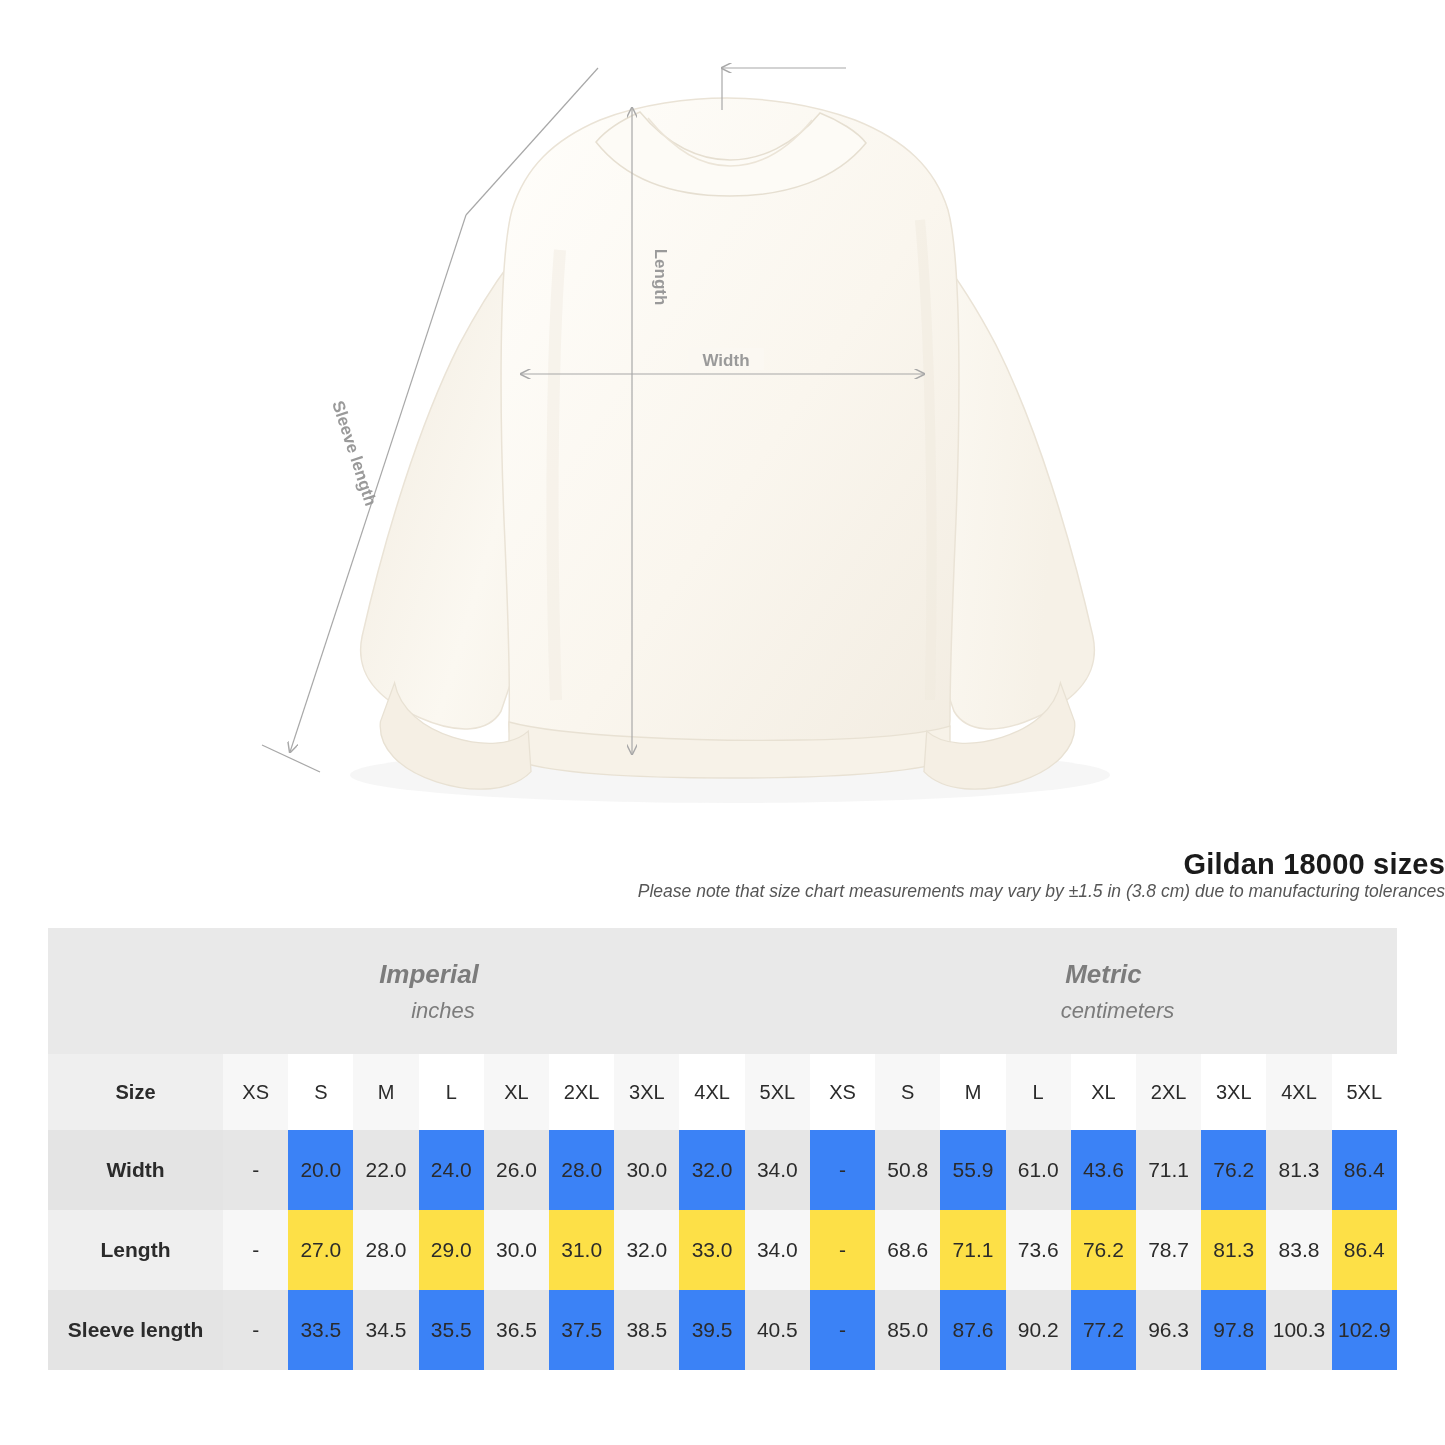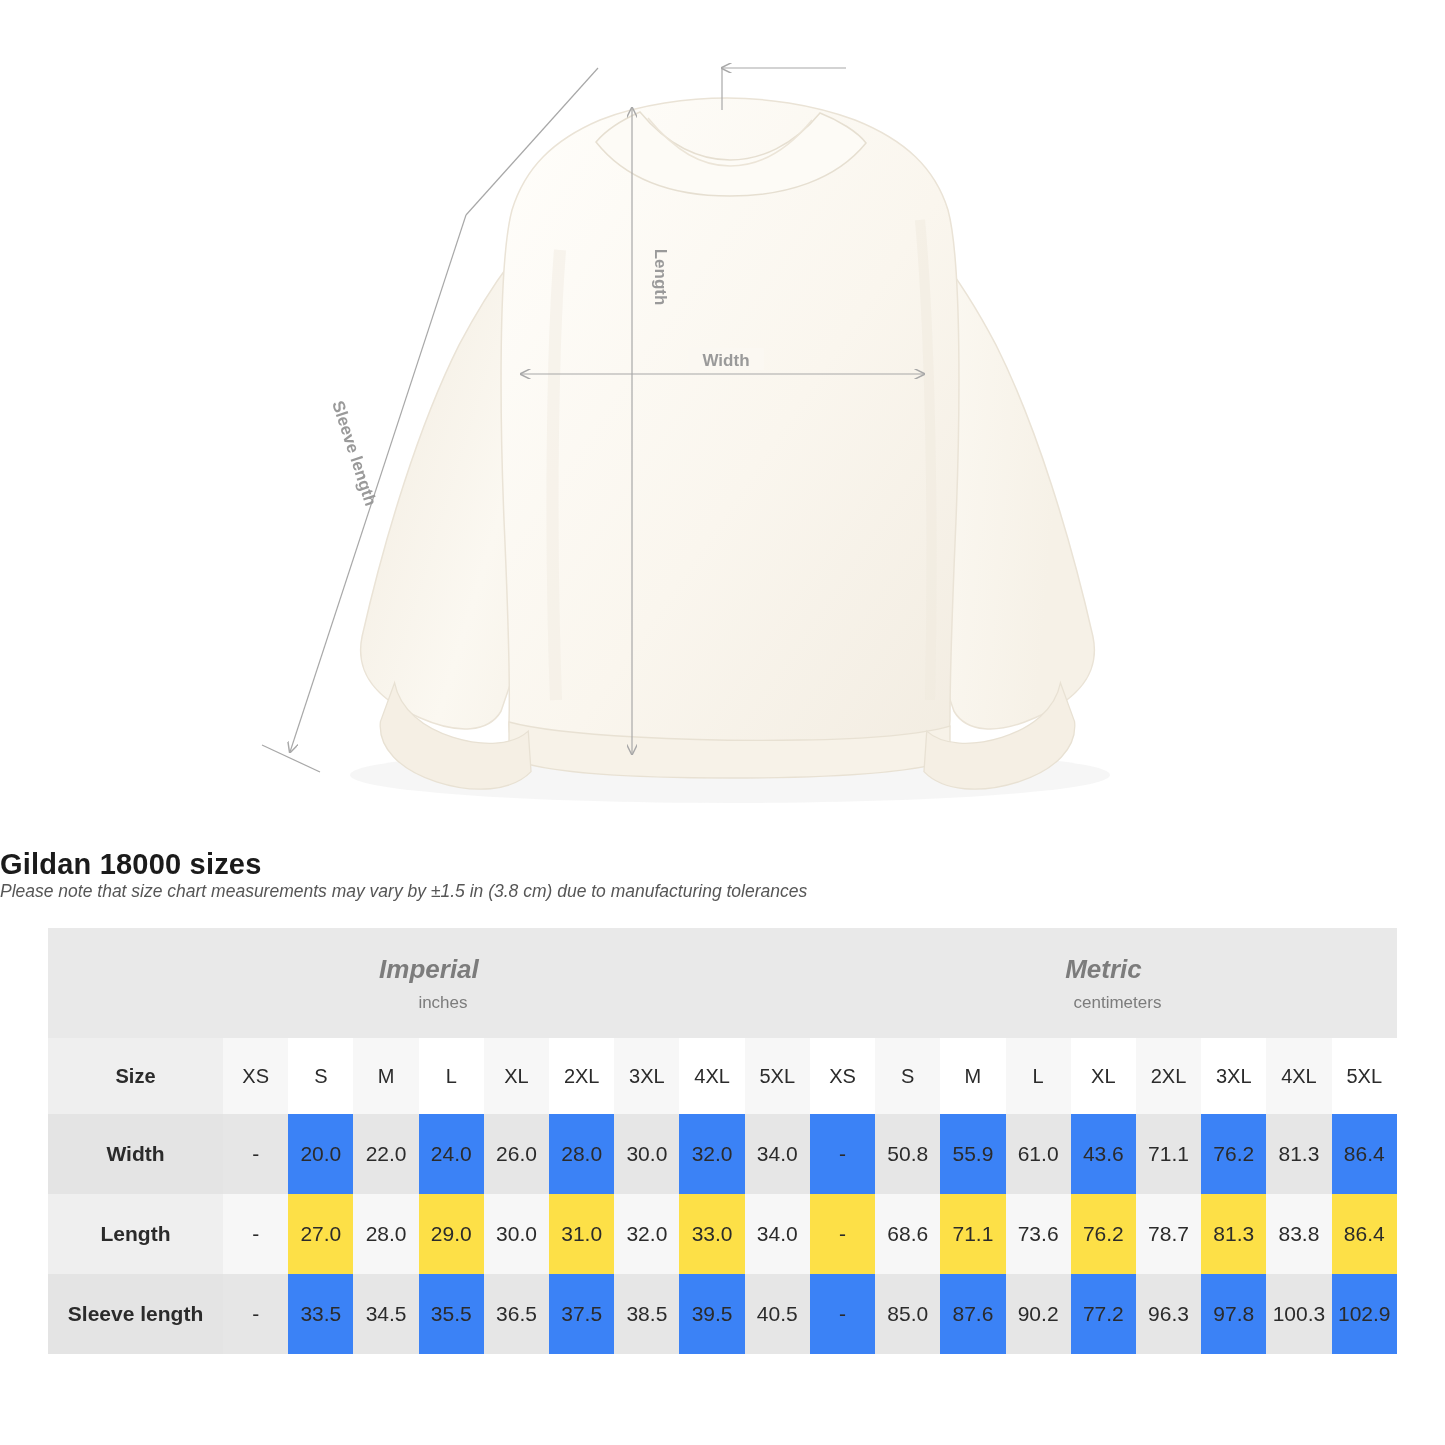--- a/index.html
+++ b/index.html
@@ -36,21 +36,21 @@
 
   .dim-label {
     fill: #9a9a9a;
     font-family: "Liberation Sans", sans-serif;
     font-size: 17px;
     font-weight: bold;
   }
 
   
   .title-block {
-    text-align: left;
+    text-align: right;
     margin-top: 18px;
   }
   .chart-title {
     font-size: 29px;
     font-weight: bold;
     color: #1b1b1b;
     letter-spacing: 0.2px;
   }
   .chart-note {
     margin-top: 0;
@@ -73,31 +73,32 @@
   table.size-table th {
     text-align: center;
     vertical-align: middle;
     font-weight: normal;
     border: none;
   }
 
   .unit-row td {
     background: #e9e9e9;
     height: 110px;
-    padding: 0;
+    padding: 8px;
   }
   .unit-name {
     font-size: 26px;
     font-style: italic;
     font-weight: bold;
     color: #7c7c7c;
   }
   .unit-sub {
     margin-top: 8px;
-    font-size: 17px;
+    font-size: 22px;
+    font-style: italic;
     color: #7c7c7c;
     margin-left: 28px;
   }
 
   .head-row td {
     height: 74px;
     font-size: 20px;
     color: #2b2b2b;
     background: #ffffff;
     margin-left: 12px;

